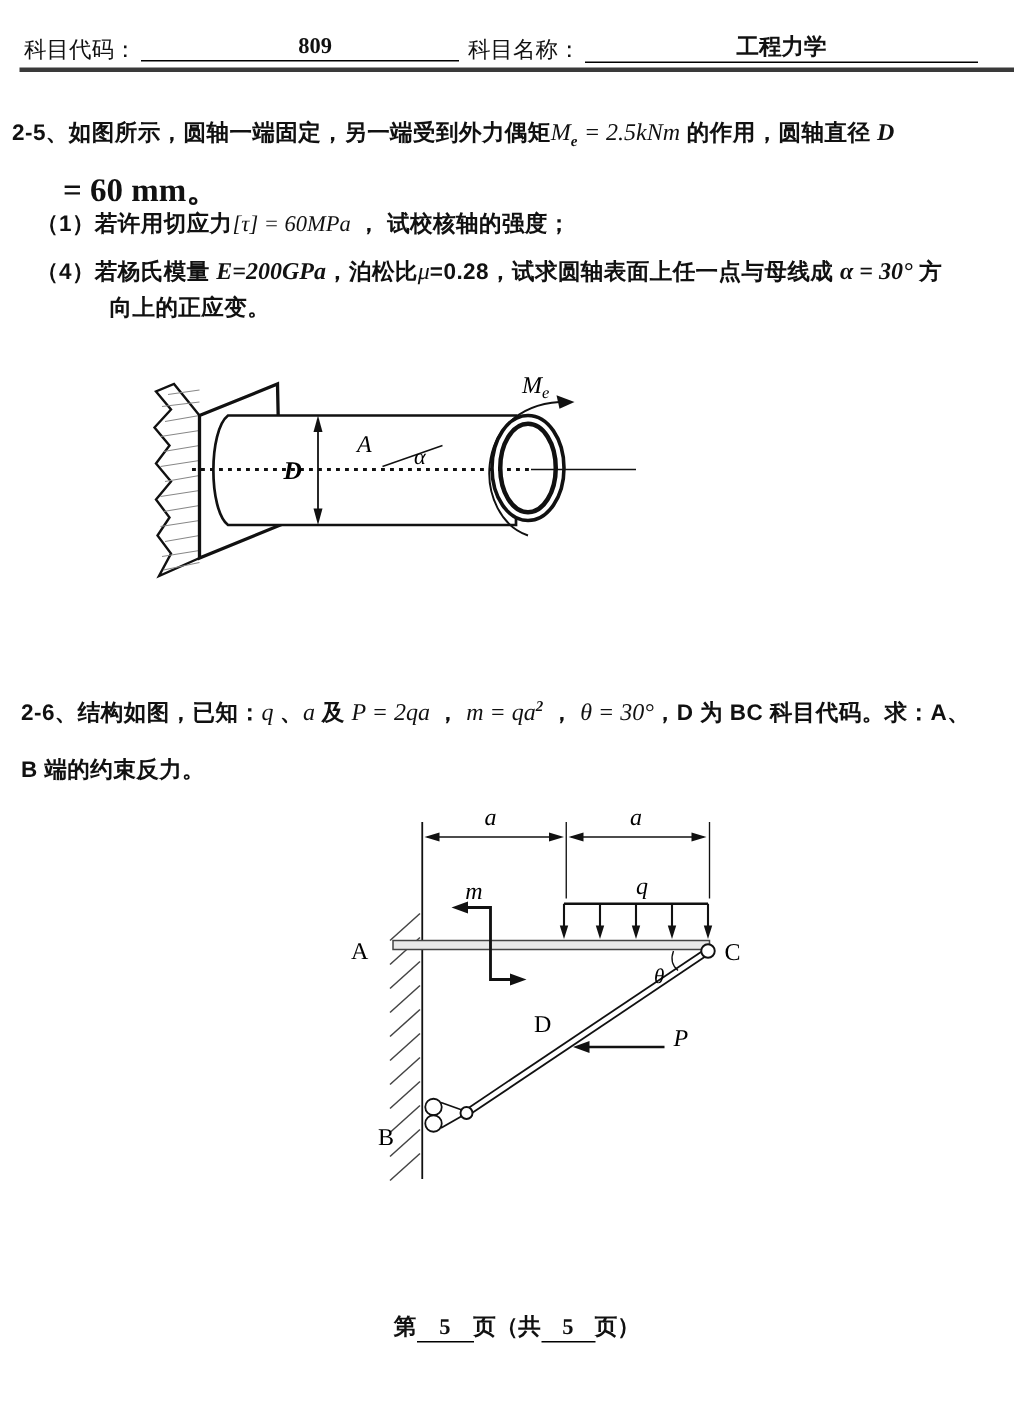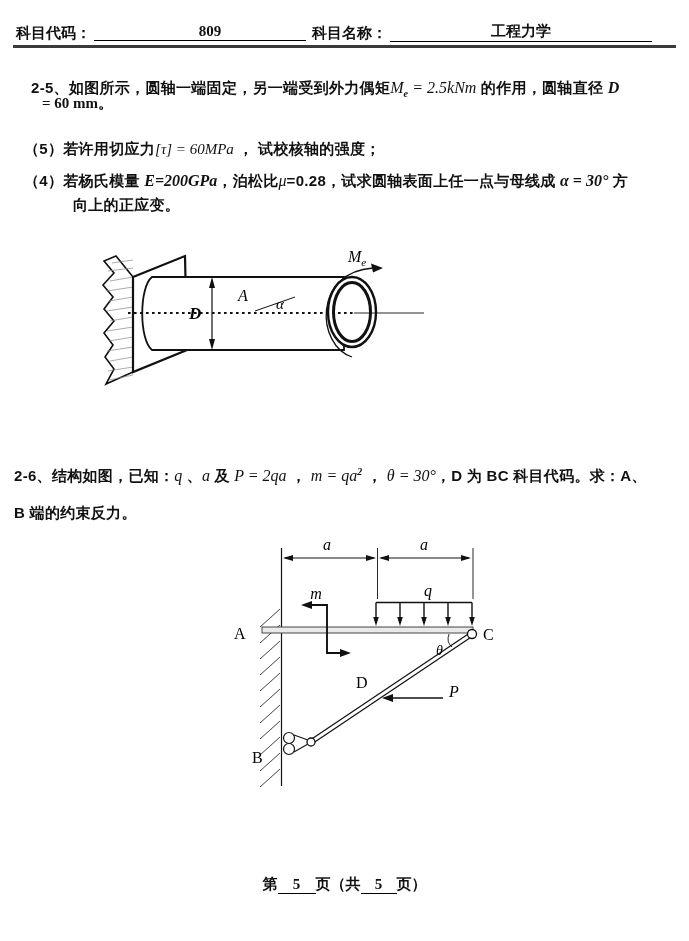--- a/index.html
+++ b/index.html
@@ -6,46 +6,46 @@
   body{
     width:689px;height:941px;background:#ffffff;position:relative;overflow:hidden;
     font-family:"Liberation Sans",sans-serif;color:#111;
   }
   .abs{position:absolute;white-space:nowrap;}
   .cn{font-weight:700;font-size:15px;letter-spacing:0.3px;}
   .math{font-family:"Liberation Serif",serif;font-style:italic;font-size:16px;font-weight:400;letter-spacing:0;}
   .mathb{font-weight:700;}
   sub.m,sup.m{font-family:"Liberation Serif",serif;font-style:italic;font-size:10px;}
   
-  .hdr-label{font-weight:700;font-size:15px;}
+  .hdr-label{font-weight:400;font-size:15px;}
   .hline{display:inline-block;border-bottom:1.6px solid #000;}
   .rule{position:absolute;background:#3a3a3a;}
   
   .foot{font-weight:700;font-size:15px;}
   .fu{display:inline-block;border-bottom:1.4px solid #000;min-width:38px;text-align:center;font-family:"Liberation Serif",serif;font-weight:700;}
   svg text{font-family:"Liberation Serif",serif;}
 </style>
 </head>
 <body>
 
 <div class="abs hdr-label" style="left:16px;top:24px;">科目代码：</div>
 <div class="abs" style="left:94px;top:22px;">
   <span class="hline" style="width:212px;text-indent:20px;text-align:center;font-family:'Liberation Serif',serif;font-weight:700;font-size:15px;">809</span>
 </div>
 <div class="abs hdr-label" style="left:312px;top:24px;">科目名称：</div>
 <div class="abs" style="left:390px;top:22px;">
   <span class="hline" style="width:262px;text-align:center;font-weight:700;font-size:15px;">工程力学</span>
 </div>
 <div class="rule" style="left:13px;top:45px;width:663px;height:2.6px;"></div>
 
-<div class="abs cn" style="left:31px;top:79px;"><span>2-5、如图所示，圆轴一端固定，另一端受到外力偶矩</span><span class="math">M</span><sub class="m">e</sub><span class="math"> = 2.5kNm</span><span> 的作用，圆轴直径 </span><span class="math mathb">D</span></div>
+<div class="abs cn" style="left:8px;top:79px;"><span>2-5、如图所示，圆轴一端固定，另一端受到外力偶矩</span><span class="math">M</span><sub class="m">e</sub><span class="math"> = 2.5kNm</span><span> 的作用，圆轴直径 </span><span class="math mathb">D</span></div>
 
-<div class="abs math mathb" style="left:42px;top:94px;font-size:15px;font-style:normal;">= 60 mm。</div>
+<div class="abs math mathb" style="left:42px;top:112px;font-size:22px;font-style:normal;">= 60 mm。</div>
 
-<div class="abs cn" style="left:24px;top:140px;"><span>（5）若许用切应力</span><span class="math" style="font-size:15px;">[τ] = 60MPa</span><span> ， 试校核轴的强度；</span></div>
+<div class="abs cn" style="left:24px;top:140px;"><span>（1）若许用切应力</span><span class="math" style="font-size:15px;">[τ] = 60MPa</span><span> ， 试校核轴的强度；</span></div>
 
 <div class="abs cn" style="left:24px;top:172px;"><span>（4）若杨氏模量 </span><span class="math mathb">E=200GPa</span><span>，泊松比</span><span class="math">μ</span><span>=0.28，试求圆轴表面上任一点与母线成 </span><span class="math mathb">α = 30°</span><span> 方</span></div>
 
 <div class="abs cn" style="left:73px;top:196px;">向上的正应变。</div>
 
 <svg class="abs" style="left:92px;top:243px;" width="340" height="152" viewBox="0 0 340 152">
   <g>
     <path d="M41,34 L24,13 L12,18 L22,30 L11,42 L21,54 L12,66 L22,78 L12,90 L21,102 L13,114 L22,126 L14,141 L41,129 Z" fill="#ffffff" stroke="#111" stroke-width="1.6"></path>
     <g stroke="#888" stroke-width="0.7">
       <line x1="20" y1="20" x2="41" y2="17"></line>

